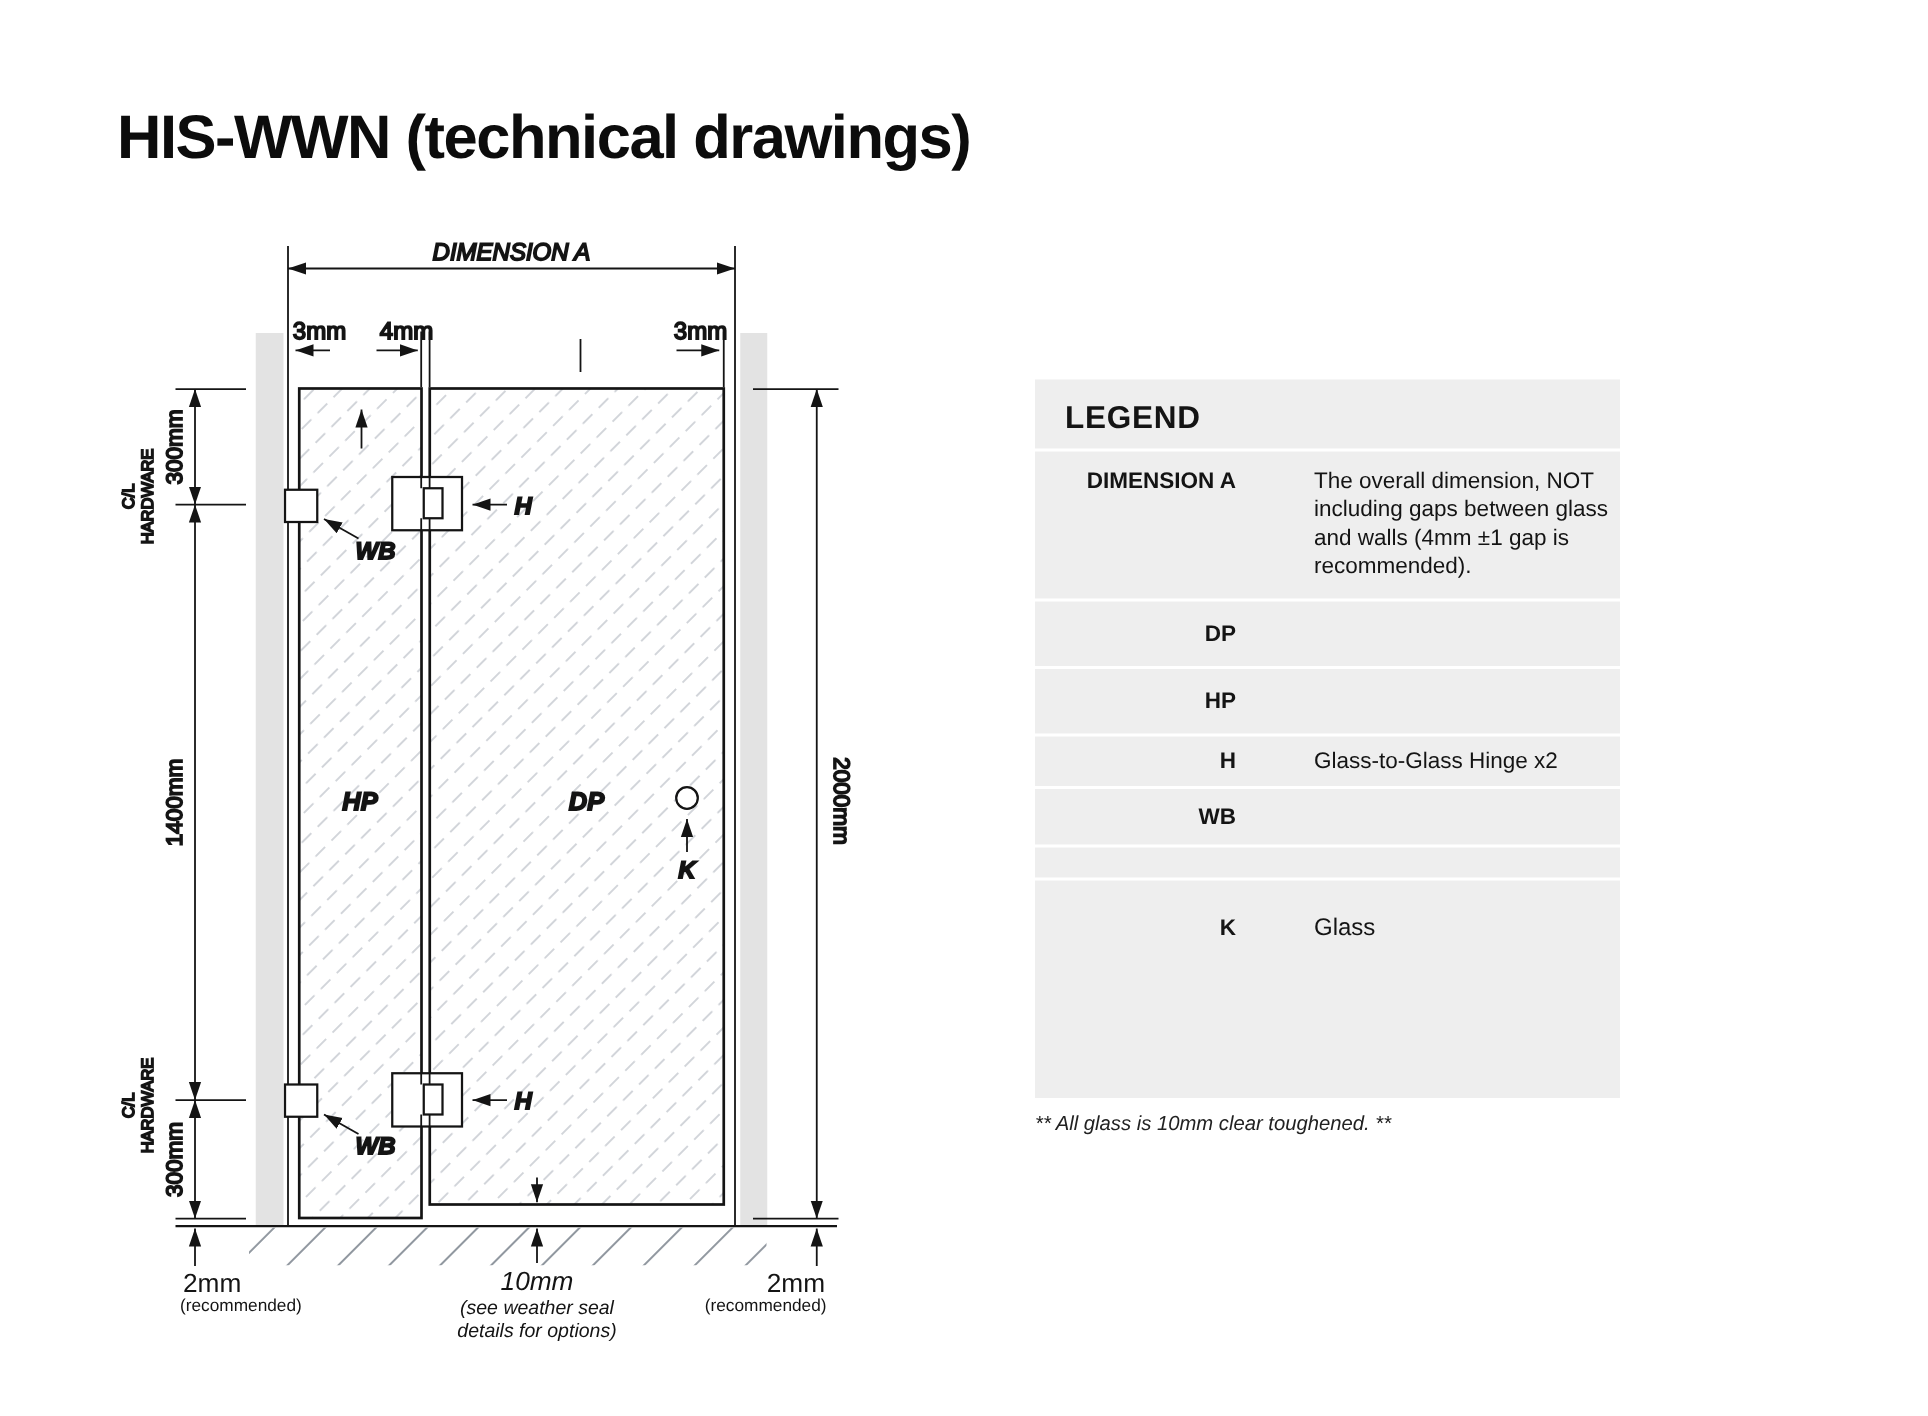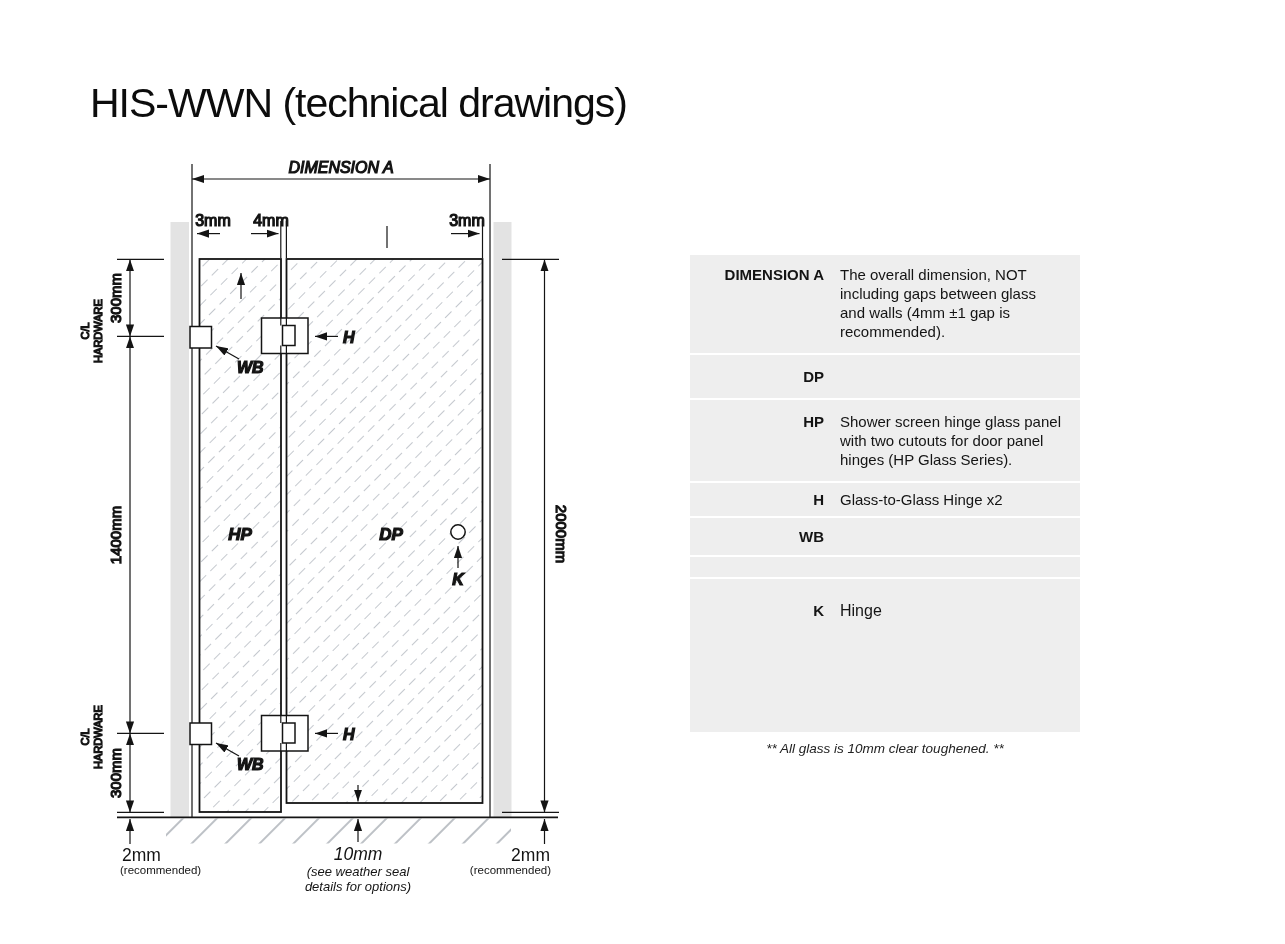--- a/index.html
+++ b/index.html
@@ -1,50 +1,50 @@
 <!DOCTYPE html>
 <html><head>
 <meta charset="utf-8">
 <style>
   html,body{margin:0;padding:0;background:#fff;}
   .page{position:relative;width:1285px;height:944px;background:#fff;overflow:hidden;
         font-family:"Liberation Sans",sans-serif;color:#141414;}
-  .page-title{position:absolute;left:78px;top:68px;margin:12px;font-size:41px;line-height:46px;
-        font-weight:normal;letter-spacing:-1px;color:#0c0c0c;}
+  .page-title{position:absolute;left:78px;top:68px;margin:0;font-size:41px;line-height:46px;
+        font-weight:bold;letter-spacing:-1px;color:#0c0c0c;}
   .drawing-svg{position:absolute;left:60px;top:140px;width:560px;height:804px;}
 
   svg text{font-family:"Liberation Sans",sans-serif;fill:#141414;}
   .d16{font-size:16px;}
   .d15{font-size:15px;}
   .d11{font-size:11px;}
   .it{font-style:italic;}
   .bi{font-weight:bold;font-style:italic;font-size:16px;}
   .bi17{font-weight:bold;font-style:italic;font-size:17px;}
   .n17{font-size:17.5px;}
   .n11{font-size:11.5px;}
   .n13{font-size:13px;font-style:italic;}
   .dimln{stroke:#141414;stroke-width:1.2;fill:none;}
   .panel{stroke:#141414;stroke-width:1.8;}
   .hw{fill:#ffffff;stroke:#141414;stroke-width:1.5;}
 
   .legend{position:absolute;left:690px;top:253px;width:390px;height:479px;background:#eeeeee;}
   .legend-title{font-size:21px;font-weight:bold;padding:15px 0 9px 20px;line-height:22px;letter-spacing:0.5px;}
   .lrow{display:flex;border-top:2px solid #ffffff;}
   .term{width:134px;text-align:right;padding-right:16px;font-weight:bold;font-size:15px;line-height:19px;flex:none;}
-  .desc{font-size:15px;line-height:19px;white-space:pre-line;}
+  .desc{font-size:15px;line-height:19px;white-space:pre-line;margin-left:36px;}
   .r1{padding:10px 0 12px 0;}
   .r2{padding:12px 0 12px 0;}
   .r3{padding:12px 0 12px 0;}
   .r4{padding:7px 0 7px 0;}
   .r5{padding:9px 0 9px 0;}
   .r6{height:20px;}
   .r7{padding:22px 0 0 0;}
   .r5 .desc{white-space:nowrap;overflow:visible;}
   .r7 .desc{font-size:16px;line-height:20px;}
-  .footnote{position:absolute;left:690px;top:741px;width:390px;text-align:center;
+  .footnote{position:absolute;left:690px;top:741px;width:390px;
         font-style:italic;font-size:13.5px;color:#222;}
 </style>
 </head>
 <body>
 
 <div class="page">
 
   <h1 class="page-title">HIS-WWN (technical drawings)</h1>
 
   <svg class="drawing-svg" viewBox="60 140 560 804" xmlns="http://www.w3.org/2000/svg">
@@ -172,48 +172,46 @@
       <line x1="239" y1="756" x2="216" y2="743" marker-end="url(#arr)"></line>
       <text class="bi" x="237" y="769.5">WB</text>
       <text class="bi17" x="240" y="540" text-anchor="middle">HP</text>
       <text class="bi17" x="391" y="540" text-anchor="middle">DP</text>
       <line x1="458" y1="568" x2="458" y2="546" marker-end="url(#arr)"></line>
       <text class="bi" x="458" y="585" text-anchor="middle">K</text>
     </g>
   </svg>
 
   <div class="legend">
+    <div class="legend-title">LEGEND</div>
     <div class="lrow r1">
       <div class="term">DIMENSION A</div>
       <div class="desc">The overall dimension, NOT
 including gaps between glass
 and walls (4mm ±1 gap is
 recommended).</div>
     </div>
     <div class="lrow r2">
       <div class="term">DP</div>
     </div>
     <div class="lrow r3">
       <div class="term">HP</div>
-      <div class="desc">Shower screen hinge glass panel
-with two cutouts for door panel
-hinges (HP Glass Series).</div>
     </div>
     <div class="lrow r4">
       <div class="term">H</div>
       <div class="desc">Glass-to-Glass Hinge x2</div>
     </div>
     <div class="lrow r5">
       <div class="term">WB</div>
     </div>
     <div class="lrow r6">
       <div class="term"></div>
       <div class="desc"></div>
     </div>
     <div class="lrow r7">
       <div class="term">K</div>
-      <div class="desc">Hinge</div>
+      <div class="desc">Glass</div>
     </div>
   </div>
 
   <div class="footnote">** All glass is 10mm clear toughened. **</div>
 
 </div>
 
 </body></html>

